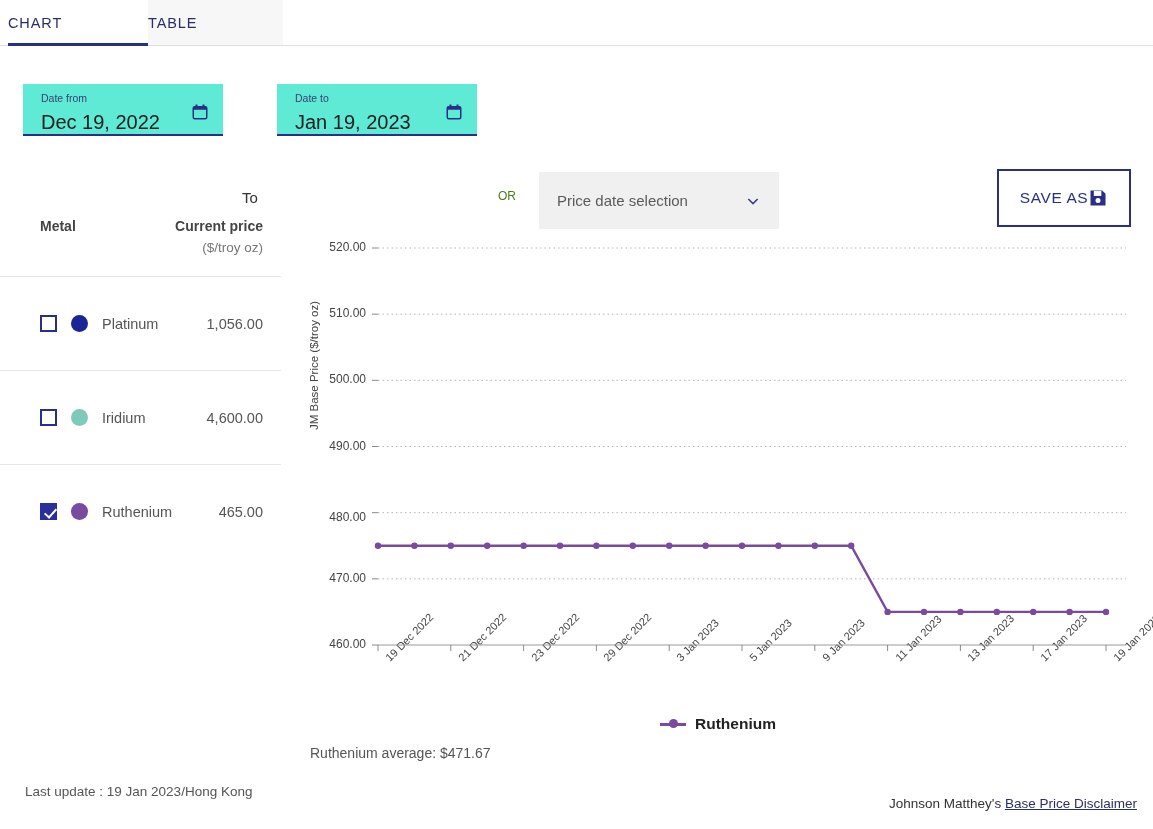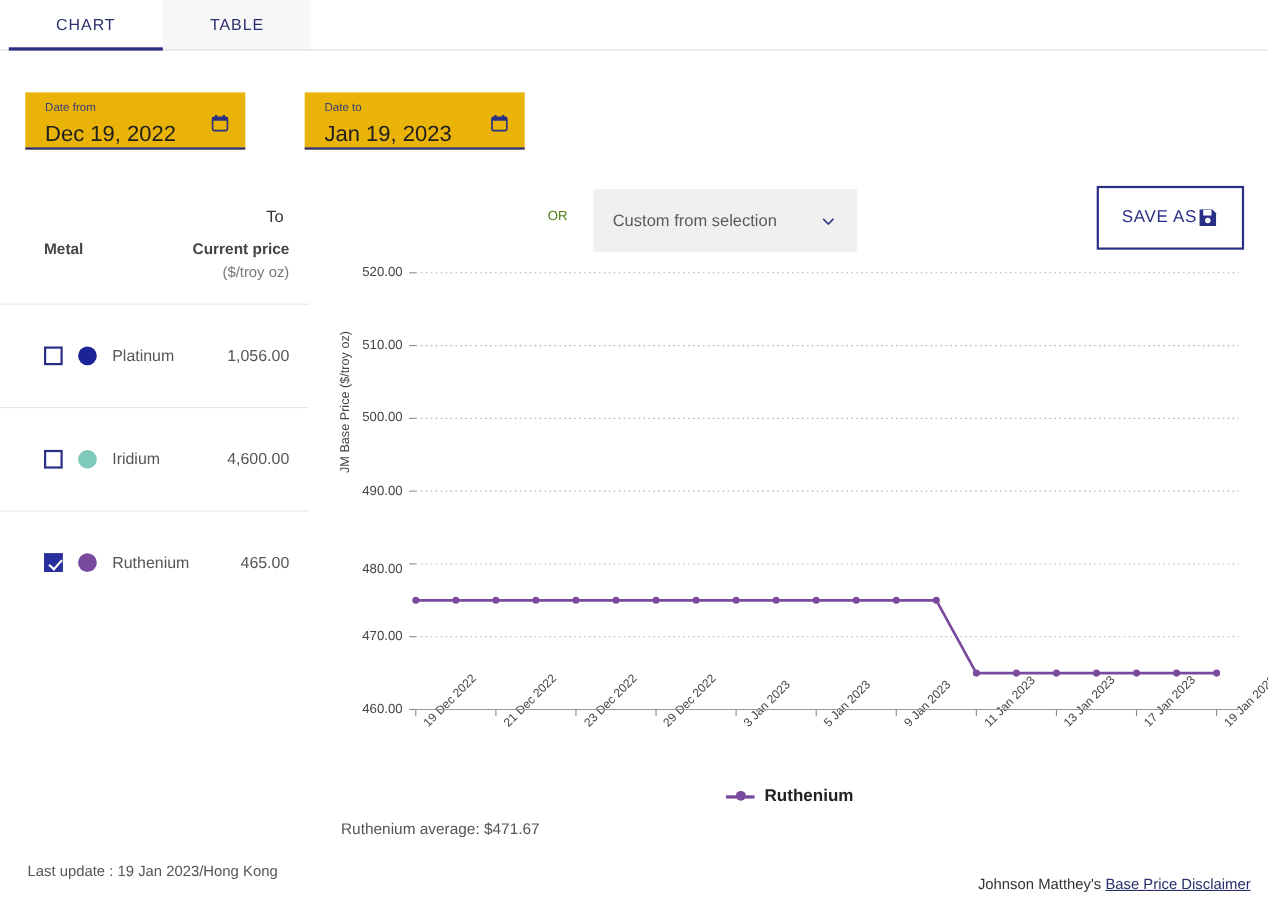--- a/index.html
+++ b/index.html
@@ -14,35 +14,35 @@
   }
 
   
   .tabbar { position:absolute; top:0; left:0; width:1153px; height:46px; }
   .tabbar:after {
     content:""; position:absolute; left:0; bottom:0; width:1153px; height:1px;
     background:#e0e0e0;
   }
   .tab {
     position:absolute; top:0; height:46px; display:flex; align-items:center;
-    justify-content:center; font-size:14.5px; letter-spacing:.9px;
+    justify-content:flex-start; font-size:14.5px; letter-spacing:.9px;
     color:#2a2f6b; cursor:pointer; user-select:none;
   }
   .tab.active { left:8px; width:140px; background:#ffffff; }
   .tab.active:after {
     content:""; position:absolute; left:0; bottom:0; width:140px; height:3px;
     background:#2a2f86; z-index:3;
   }
   .tab.inactive { left:148px; width:135px; background:#f7f7f7; }
 
   
   .controls { position:absolute; top:84px; left:0; width:1153px; height:64px; }
   .datefield {
     position:absolute; top:0; height:52px; width:200px;
-    background:#eab308; border-bottom:2px solid #2a2f86;
+    background:#5eead4; border-bottom:2px solid #2a2f86;
     padding:8px 10px 0 18px;
   }
   .datefield .lbl { font-size:10.5px; color:#3a3f70; line-height:13px; }
   .datefield .val { font-size:20px; color:#202020; margin-top:6px; }
   .cal-ico { position:absolute; right:14px; top:19px; width:18px; height:18px; cursor:pointer; }
   #from { left:23px; }
   #to   { left:277px; }
   .to-word { position:absolute; left:242px; top:105px; font-size:15px; color:#333; }
   .or-word { position:absolute; left:498px; top:105px; font-size:12px; color:#4d7c0f; }
   .select {
@@ -140,21 +140,21 @@
       <rect x="3" y="5" width="18" height="16" rx="2" fill="none" stroke="#2a2f86" stroke-width="2"></rect>
       <rect x="3" y="5" width="18" height="4" fill="#2a2f86"></rect>
       <rect x="6" y="2" width="2.6" height="4" fill="#2a2f86"></rect>
       <rect x="15.4" y="2" width="2.6" height="4" fill="#2a2f86"></rect>
     </svg>
   </div>
 
   <div class="or-word">OR</div>
 
   <div class="select">
-    <span>Custom from selection</span>
+    <span>Price date selection</span>
     <svg class="chev" viewBox="0 0 24 24">
       <path d="M5 9 L12 16 L19 9" fill="none" stroke="#3a3f86" stroke-width="2.4"></path>
     </svg>
   </div>
 
   <div class="saveas">
     <span>SAVE AS</span>
     <svg width="20" height="20" viewBox="0 0 24 24">
       <path d="M3 3 h14 l4 4 v14 h-18 z" fill="#2a2f86"></path>
       <rect x="7" y="3.5" width="9" height="6" fill="#fff"></rect>

